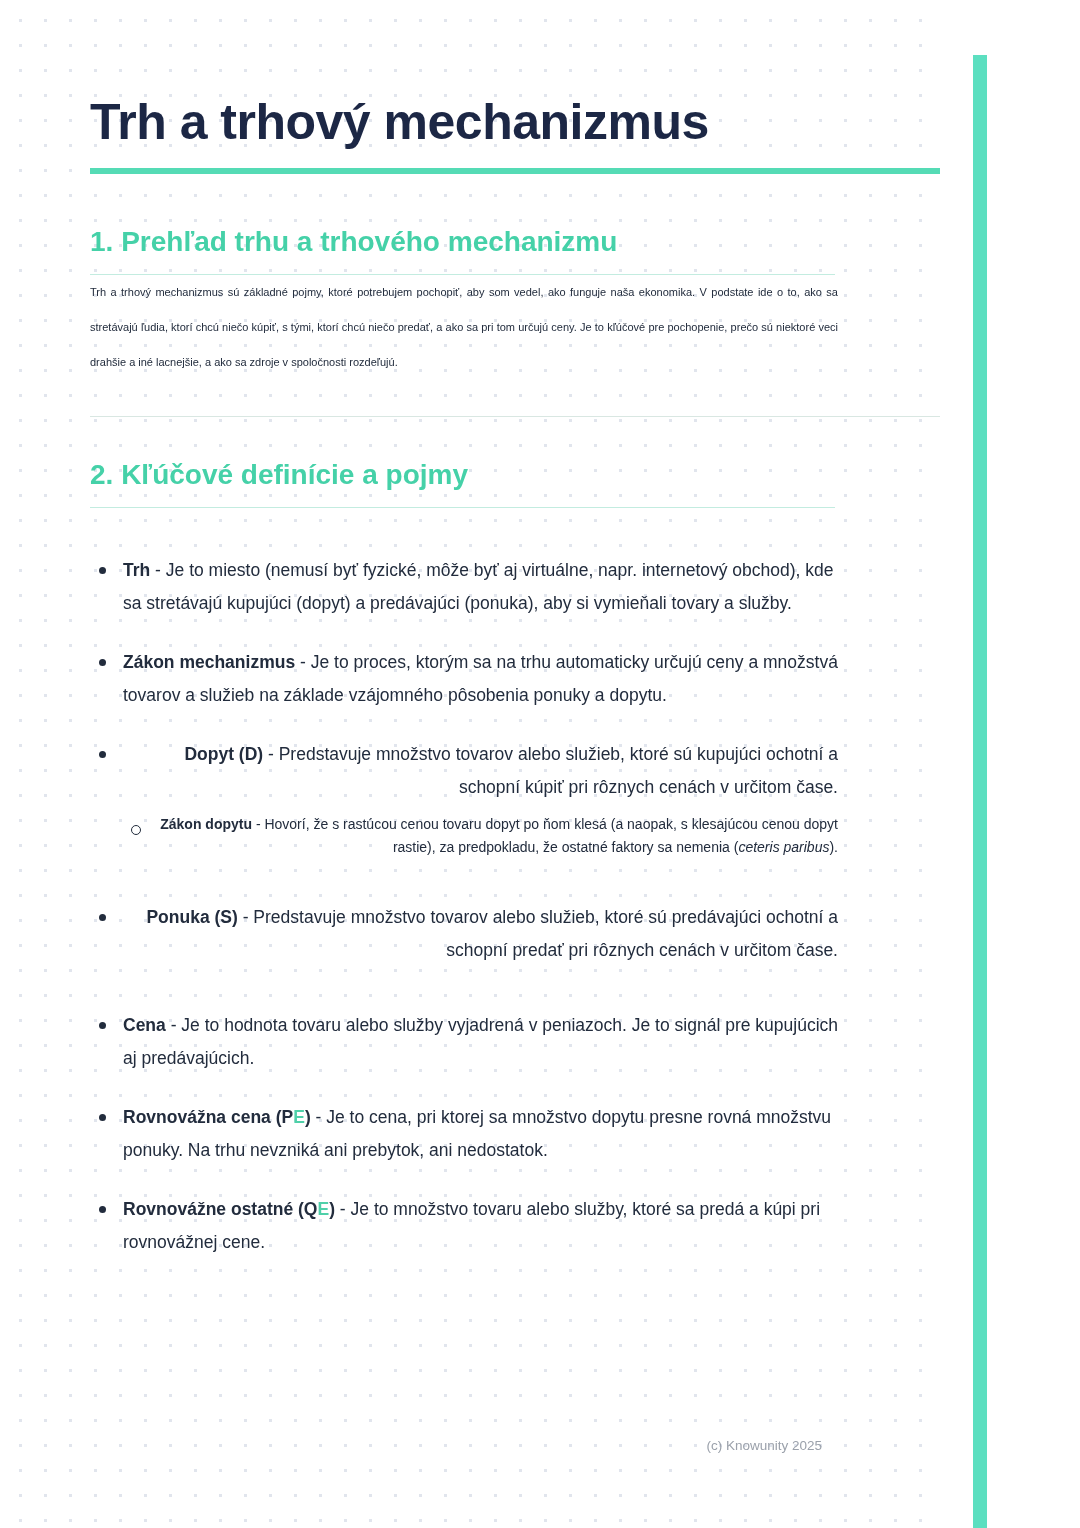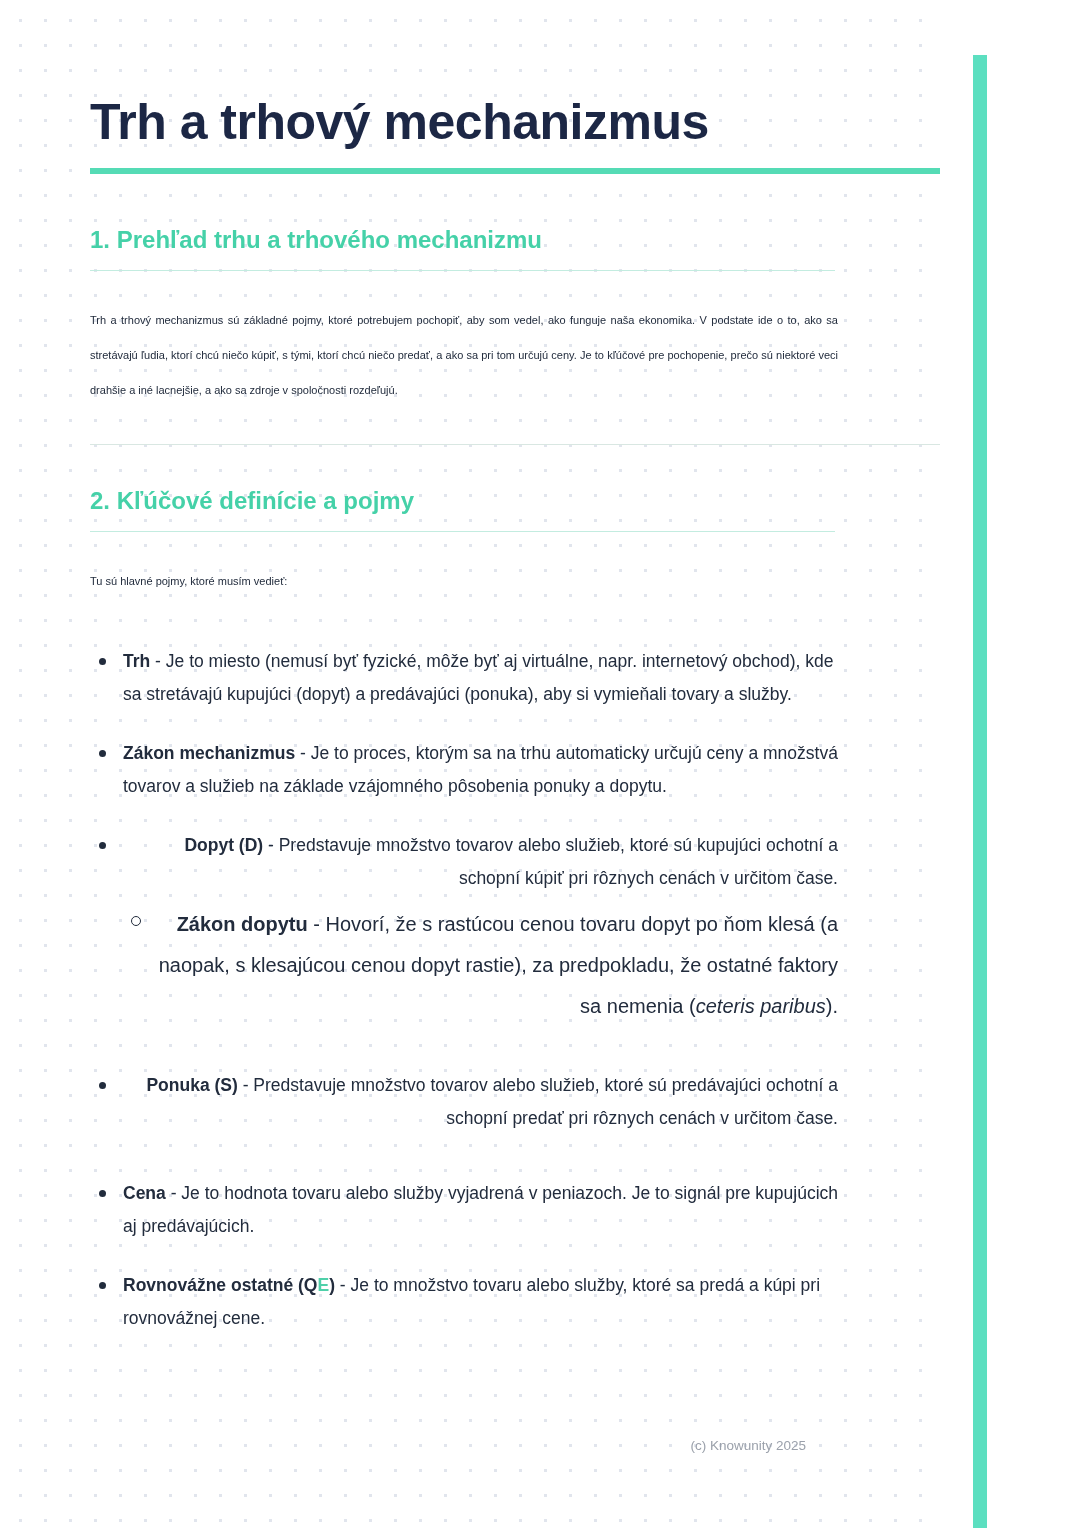--- a/index.html
+++ b/index.html
@@ -49,27 +49,26 @@
 
   .title-rule {
     width: 850px;
     height: 6px;
     background: #55dbb5;
     margin-top: 16px;
     margin-bottom: 52px;
   }
 
   h2.section-heading {
-    font-size: 24px;
+    font-size: 28px;
     font-weight: 700;
     color: #45d1a8;
     width: 745px;
     padding-bottom: 16px;
     border-bottom: 1px solid #c3ece0;
-    margin-bottom: 32px;
   }
 
   p.body-text {
     font-size: 11px;
     line-height: 35px;
     width: 748px;
     color: #222c3d;
   }
 
   p.justified { text-align: justify; }
@@ -111,22 +110,22 @@
   li.item.has-sub { margin-bottom: 42px; text-align: right; }
 
   ul.sub-list {
     list-style: none;
     margin-top: 9px;
   }
 
   li.sub-item {
     position: relative;
     padding-left: 35px;
-    font-size: 20px;
-    line-height: 41px;
+    font-size: 14px;
+    line-height: 23px;
   }
 
   li.sub-item::before {
     content: "";
     position: absolute;
     left: 8px;
     top: 12px;
     width: 8px;
     height: 8px;
     border-radius: 50%;
@@ -134,21 +133,21 @@
     background: transparent;
   }
 
   .term { font-weight: 700; }
   .sub-e { color: #4fd0a9; font-weight: 700; }
   em.latin { font-style: italic; }
 
   .footer-note {
     position: absolute;
     top: 1438px;
-    right: 118px;
+    right: 102px;
     font-size: 13.5px;
     color: #9ba1ab;
   }
 </style>
 </head>
 <body>
 
 <div class="page">
 
   <div class="accent-bar"></div>
@@ -159,21 +158,20 @@
     <div class="title-rule"></div>
 
     <h2 class="section-heading">1. Prehľad trhu a trhového mechanizmu</h2>
 
     <p class="body-text justified">Trh a trhový mechanizmus sú základné pojmy, ktoré potrebujem pochopiť, aby som vedel, ako funguje naša ekonomika. V podstate ide o to, ako sa stretávajú ľudia, ktorí chcú niečo kúpiť, s tými, ktorí chcú niečo predať, a ako sa pri tom určujú ceny. Je to kľúčové pre pochopenie, prečo sú niektoré veci drahšie a iné lacnejšie, a ako sa zdroje v spoločnosti rozdeľujú.</p>
 
     <hr class="divider">
 
     <h2 class="section-heading">2. Kľúčové definície a pojmy</h2>
 
-    <p class="body-text intro-text">Tu sú hlavné pojmy, ktoré musím vedieť:</p>
 
     <ul class="def-list">
 
       <li class="item">
         <span class="term">Trh</span><span> - Je to miesto (nemusí byť fyzické, môže byť aj virtuálne, napr. internetový obchod), kde sa stretávajú kupujúci (dopyt) a predávajúci (ponuka), aby si vymieňali tovary a služby.</span>
       </li>
 
       <li class="item">
         <span class="term">Zákon mechanizmus</span><span> - Je to proces, ktorým sa na trhu automaticky určujú ceny a množstvá tovarov a služieb na základe vzájomného pôsobenia ponuky a dopytu.</span>
       </li>
@@ -188,20 +186,23 @@
       </li>
 
       <li class="item has-sub">
         <span class="term">Ponuka (S)</span><span> - Predstavuje množstvo tovarov alebo služieb, ktoré sú predávajúci ochotní a schopní predať pri rôznych cenách v určitom čase.</span>
       </li>
 
       <li class="item">
         <span class="term">Cena</span><span> - Je to hodnota tovaru alebo služby vyjadrená v peniazoch. Je to signál pre kupujúcich aj predávajúcich.</span>
       </li>
 
+      <li class="item">
+        <span class="term"><span>Rovnovážna cena (P</span><span class="sub-e">E</span><span>)</span></span><span> - Je to cena, pri ktorej sa množstvo dopytu presne rovná množstvu ponuky. Na trhu nevzniká ani prebytok, ani nedostatok.</span>
+      </li>
 
       <li class="item">
         <span class="term"><span>Rovnovážne ostatné (Q</span><span class="sub-e">E</span><span>)</span></span><span> - Je to množstvo tovaru alebo služby, ktoré sa predá a kúpi pri rovnovážnej cene.</span>
       </li>
 
     </ul>
   </div>
 
   <div class="footer-note">(c) Knowunity 2025</div>
 

